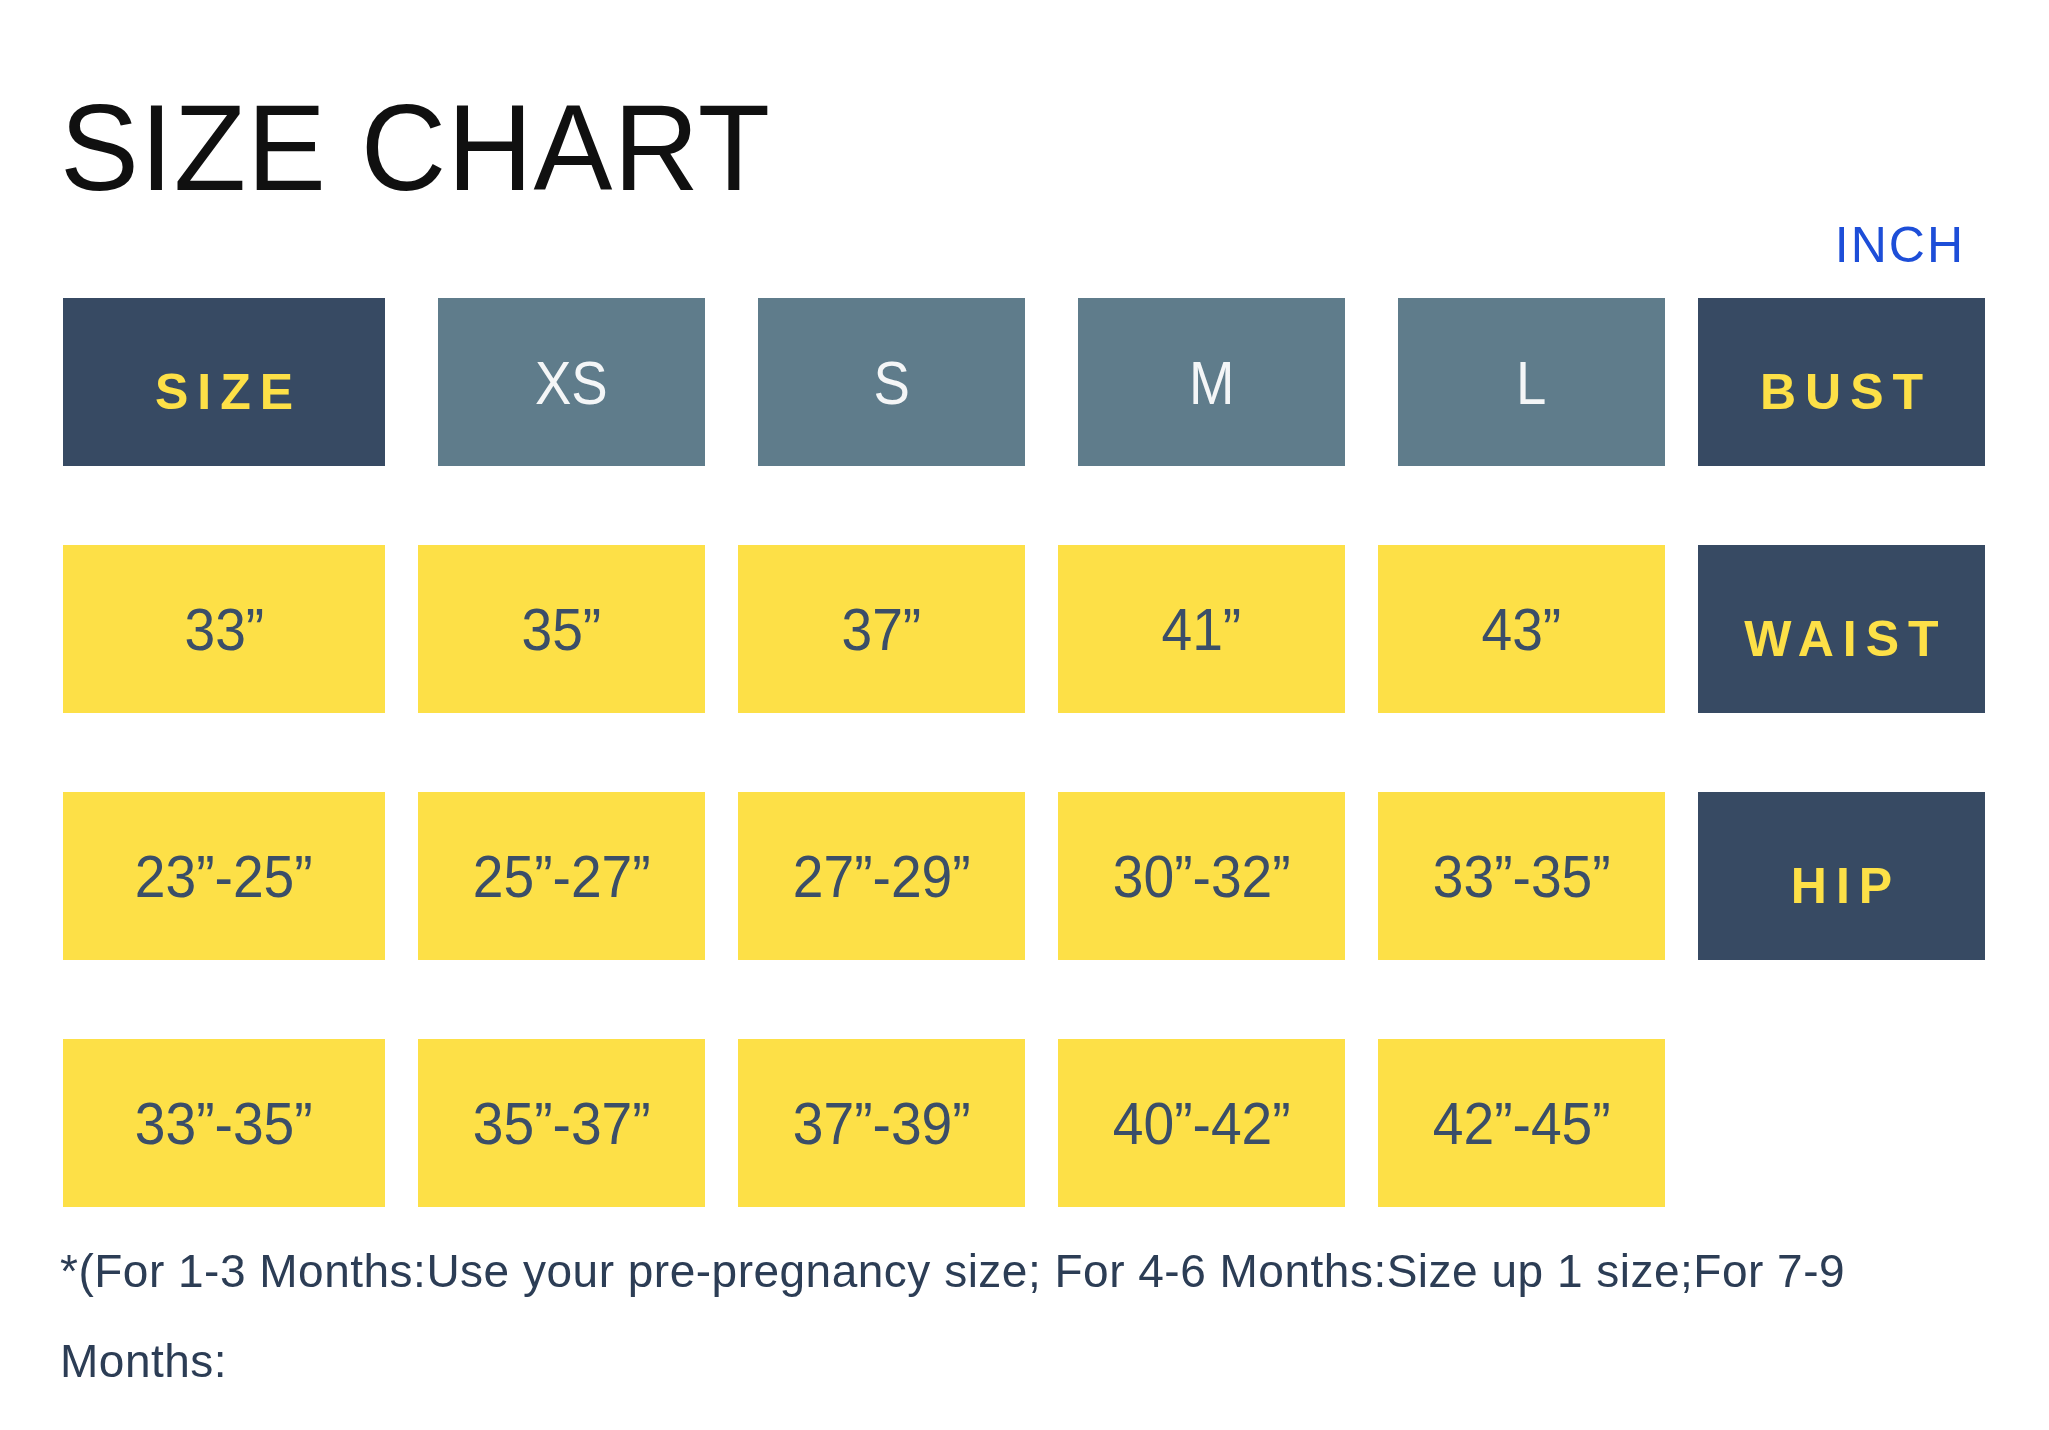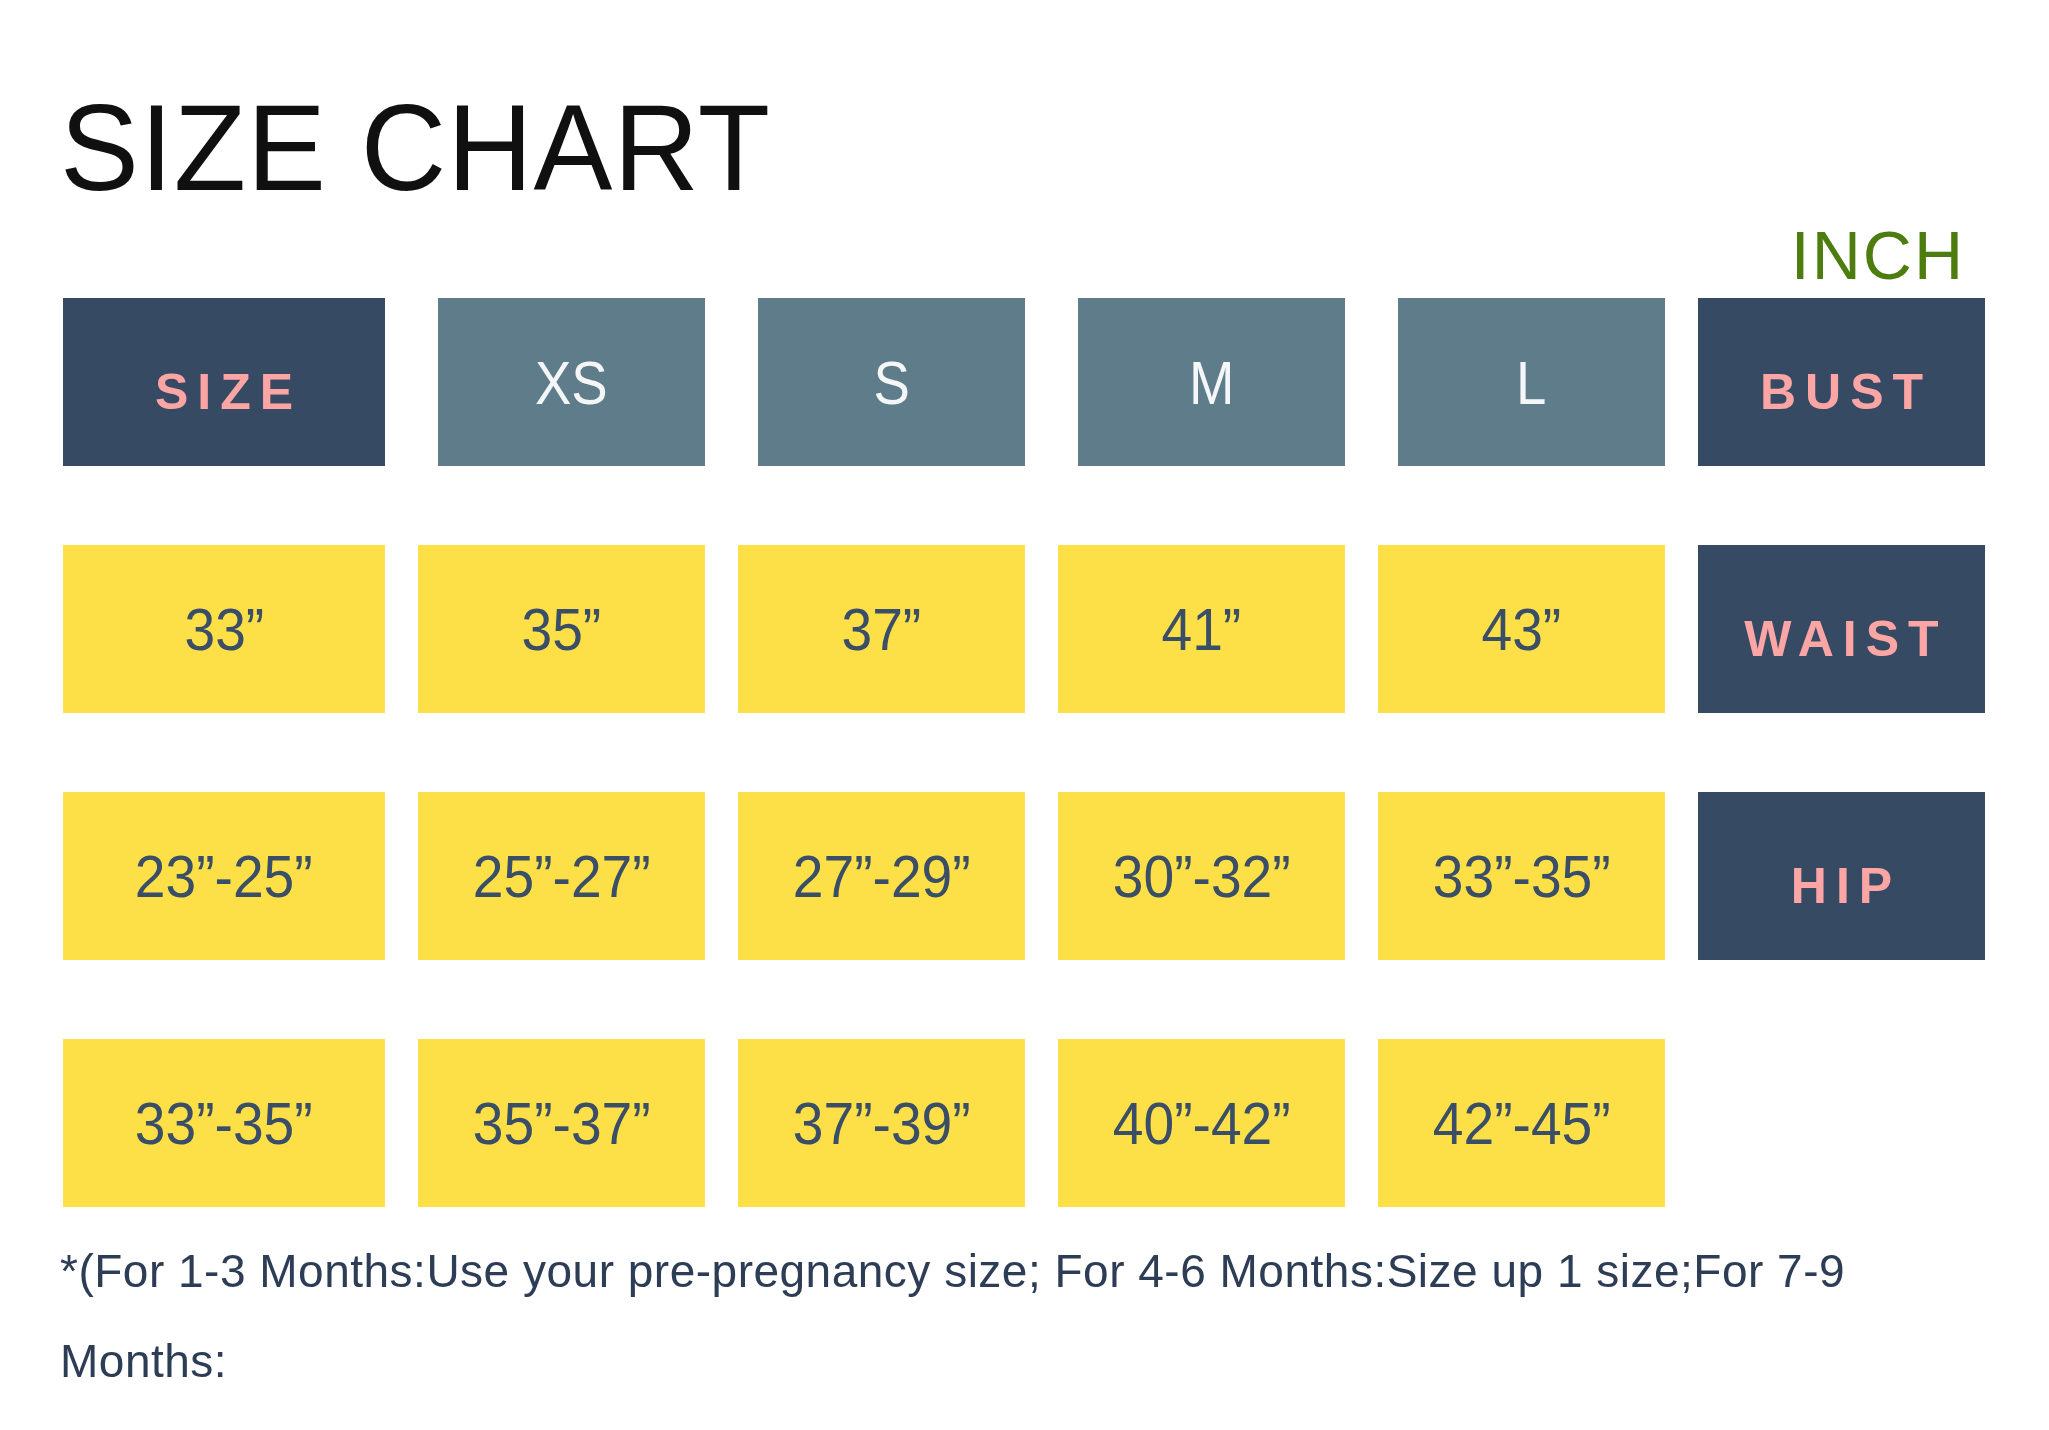--- a/index.html
+++ b/index.html
@@ -11,38 +11,38 @@
     overflow:hidden;
   }
   .title{
     position:absolute;left:60px;top:78px;margin:0;
     font-size:122px;font-weight:400;color:#101010;
     letter-spacing:1px;white-space:nowrap;
     transform:scaleX(0.97);transform-origin:left center;
   }
   .inch{
     position:absolute;right:84px;top:216px;
-    font-size:68px;color:#4d7c0f;letter-spacing:2px;
+    font-size:50px;color:#1d4ed8;letter-spacing:2px;
   }
   .grid{
     position:absolute;left:63px;top:298px;
     display:grid;
     grid-template-columns:322px repeat(5,287px);
     grid-auto-rows:168px;
     column-gap:33px;row-gap:79px;
     width:1922px;
   }
   .cell{
     display:flex;align-items:center;justify-content:center;
   }
   .dark{background:#374a63;}
   .slate{background:#5f7c8b;margin-left:20px;}
   .light{background:#fde047;}
   .lbl{
-    color:#fca5a5;font-weight:bold;font-size:50px;
+    color:#fde047;font-weight:bold;font-size:50px;
     letter-spacing:9px;margin-right:-9px;white-space:nowrap;margin-top:20px;
   }
   .szl{
     color:#f4f6f7;font-size:62px;font-weight:400;
     display:inline-block;transform:scaleX(0.88);white-space:nowrap;
   }
   .val{
     color:#3b4e68;font-size:60px;font-weight:400;
     display:inline-block;transform:scaleX(0.92);white-space:nowrap;
   }

